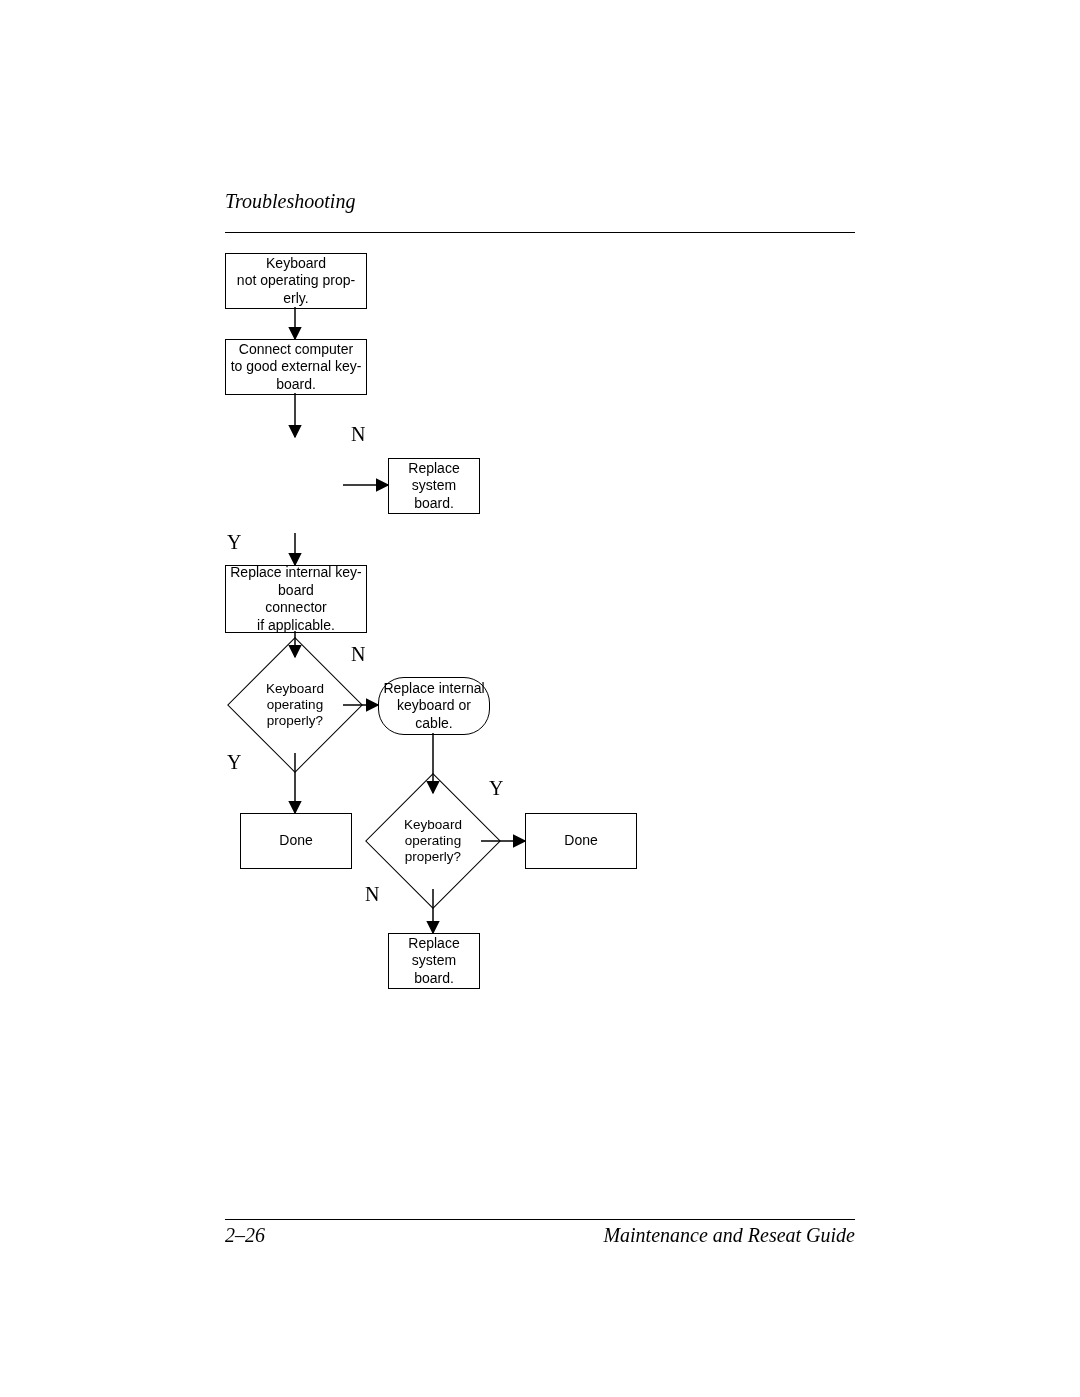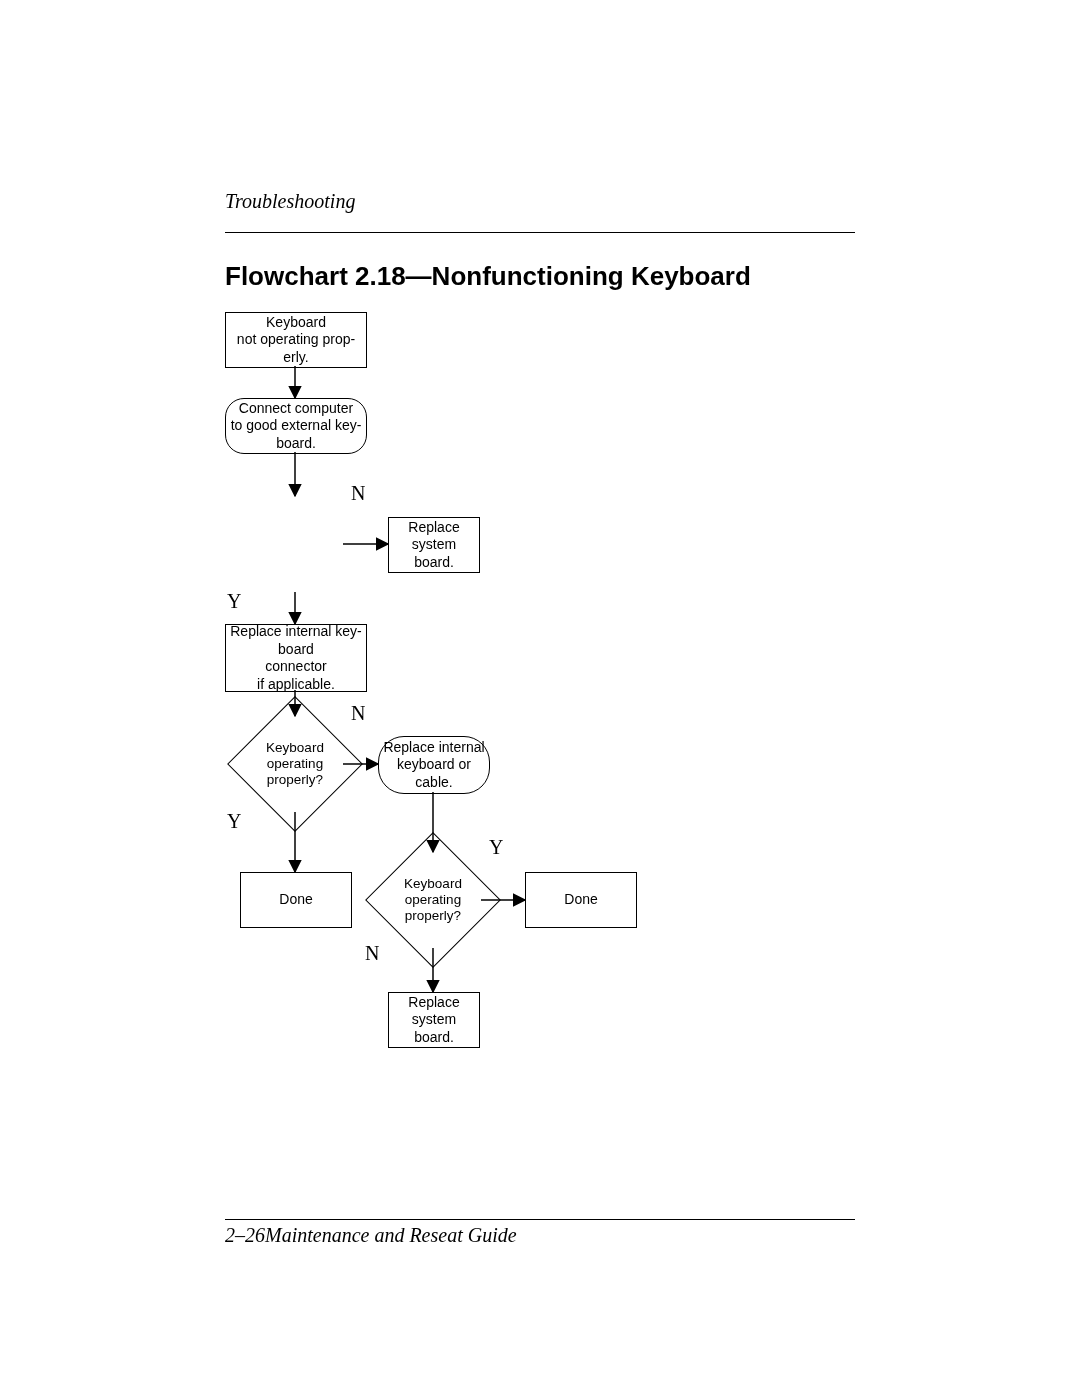--- a/index.html
+++ b/index.html
@@ -2,44 +2,43 @@
 <html><head>
 <meta charset="utf-8">
 <style>
   html,body{margin:0;padding:0;background:#fff;font-family:Arial,Helvetica,sans-serif;color:#000;}
   .page{width:1080px;height:1397px;position:relative;background:#fff;}
   .content{position:absolute;left:225px;top:190px;right:225px;bottom:150px;}
   .section-header{font-style:italic;font-family:"Times New Roman",serif;font-size:20px;margin-bottom:19px;}
   .hr{border:none;border-top:1.5px solid #000;margin:0;}
   .title{font-family:Arial,Helvetica,sans-serif;font-weight:bold;font-size:26px;margin-top:28px;}
   .footer{position:absolute;left:225px;right:225px;bottom:150px;}
-  .footer-row{display:flex;font-style:italic;font-family:"Times New Roman",serif;font-size:20px;margin-top:4px;}
+  .footer-row{display:flex;justify-content:space-between;font-style:italic;font-family:"Times New Roman",serif;font-size:20px;margin-top:4px;}
   .flow{position:relative;margin-top:20px;width:100%;height:830px;}
   .box{position:absolute;border:1.5px solid #000;background:#fff;font-size:14px;font-family:Arial,Helvetica,sans-serif;text-align:center;display:flex;align-items:center;justify-content:center;line-height:1.25;white-space:pre-line;}
   .diamond{position:absolute;}
   .dshape{position:absolute;inset:0;transform:rotate(45deg);border:1.5px solid #000;background:#fff;}
   .dtext{position:absolute;inset:0;display:flex;align-items:center;justify-content:center;text-align:center;font-size:13.5px;font-family:Arial,Helvetica,sans-serif;line-height:1.2;white-space:pre-line;}
   .lbl{position:absolute;font-family:"Times New Roman",serif;font-size:20px;}
   svg.arrows{position:absolute;inset:0;width:100%;height:100%;}
 </style>
 </head>
 <body>
 
 <div class="page">
   <div class="content">
     <div class="section-header">Troubleshooting</div>
     <hr class="hr">
-    <div class="title">Flowchart 2.18—Nonfunctioning Keyboard</div>
 
     <div class="flow">
 
       <div class="box" style="left:0px;top:0px;width:140px;height:54px;">Keyboard
 not operating prop-
 erly.</div>
-      <div class="box" style="left:0px;top:86px;width:140px;height:54px;border-radius:19px;">Connect computer
+      <div class="box" style="left:0px;top:86px;width:140px;height:54px;">Connect computer
 to good external key-
 board.</div>
 
 
       <div class="box" style="left:163px;top:205px;width:90px;height:54px;">Replace
 system
 board.</div>
 
       <div class="box" style="left:0px;top:312px;width:140px;height:66px;">Replace internal key-
 board

